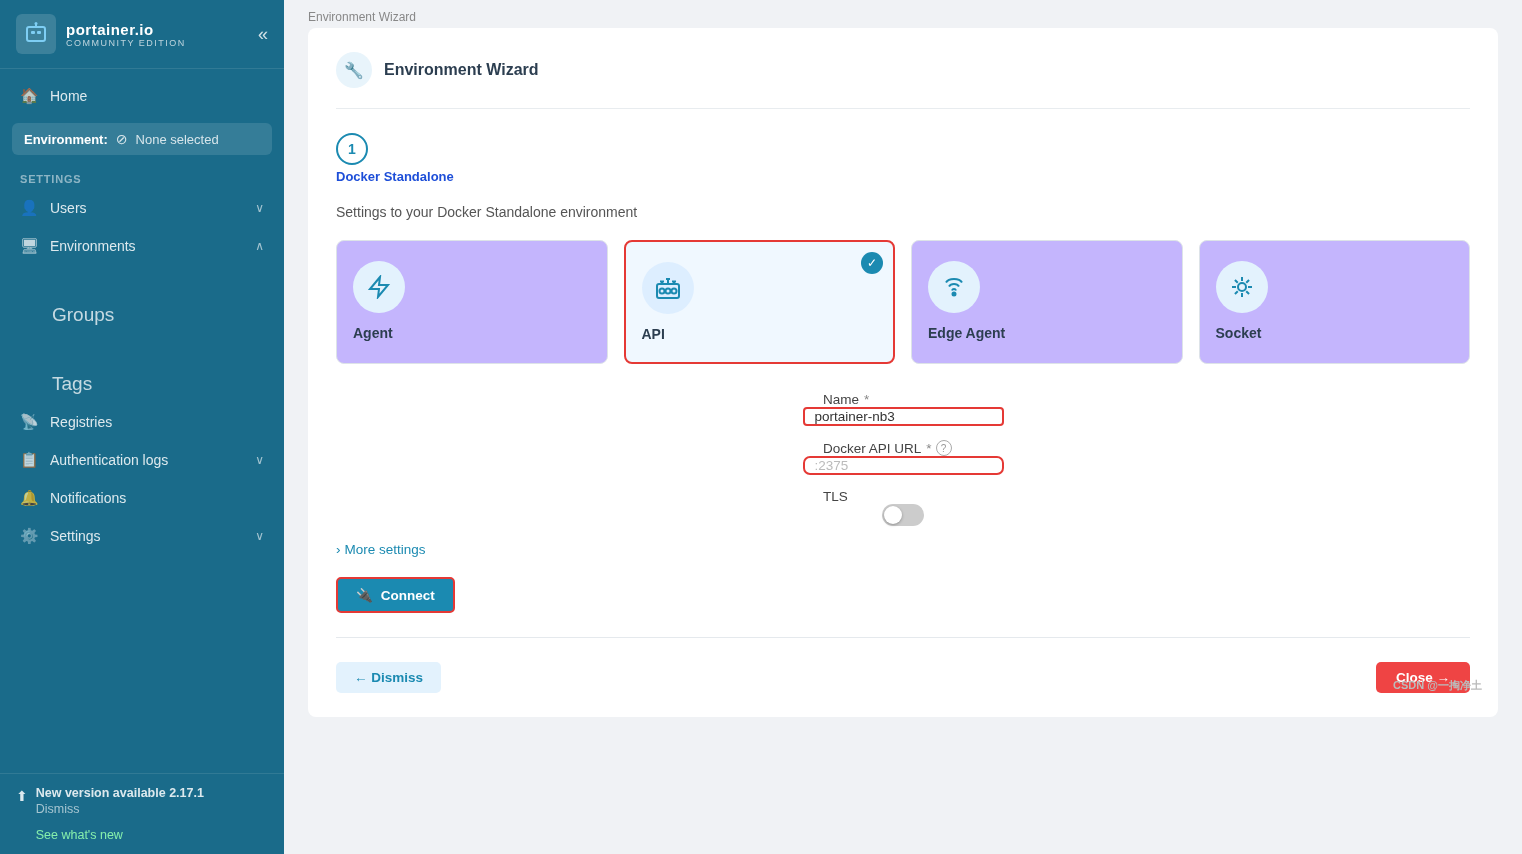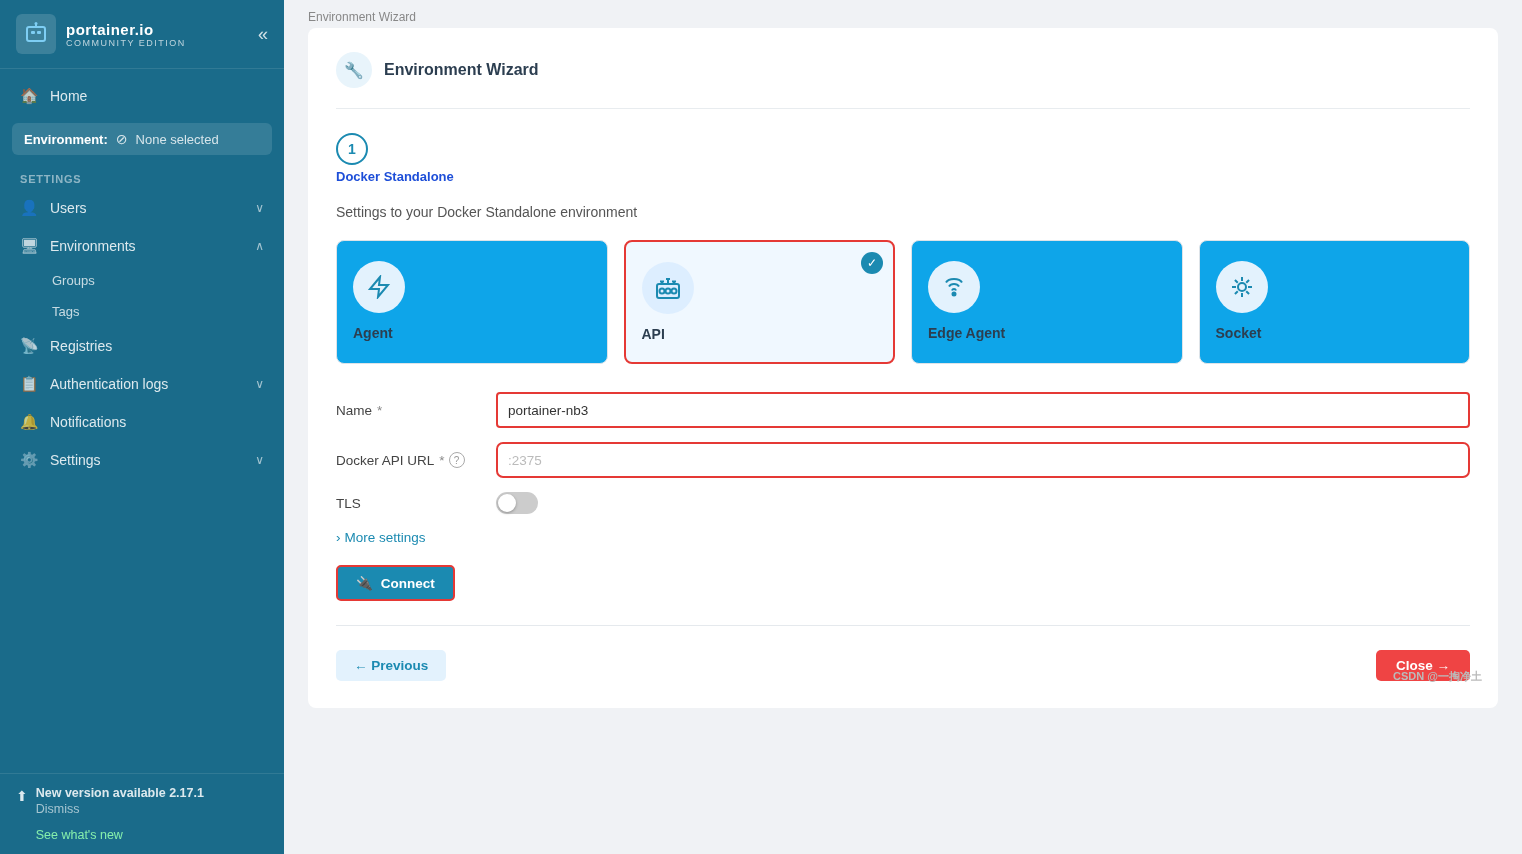--- a/index.html
+++ b/index.html
@@ -77,22 +77,23 @@
       letter-spacing: 0.8px;
       color: rgba(255,255,255,0.5);
     }
 
     .sub-nav-item {
       display: flex;
       align-items: flex-start;
       padding: 8px 20px 8px 52px;
       cursor: pointer;
       color: rgba(255,255,255,0.75);
-      font-size: 13px;
+      font-size: 19px;
       gap: 8px;
+      margin-top: 31px;
     }
 
     .sidebar-footer {
       padding: 12px 16px;
       border-top: 1px solid rgba(255,255,255,0.1);
       font-size: 12.5px;
     }
     .new-version {
       display: flex;
       align-items: flex-start;
@@ -187,21 +188,21 @@
     .env-card {
       border: 1.5px solid #dde3e8;
       border-radius: 8px;
       padding: 20px 16px;
       cursor: pointer;
       display: flex;
       flex-direction: column;
       align-items: flex-start;
       position: relative;
       transition: border-color 0.15s;
-      background: #0ea5e9;
+      background: #c4b5fd;
     }
     .env-card.selected {
       border: 2px solid #e53935;
       background: #f0f8ff;
     }
     .env-card .check-badge {
       position: absolute;
       top: 10px; right: 10px;
       width: 22px; height: 22px;
       background: #1b8ab1;
@@ -223,20 +224,21 @@
     }
     .env-card-label { font-size: 14px; font-weight: 700; color: #2c3e50; }
 
     
     .form-section { margin-bottom: 16px; }
     .form-row {
       display: flex;
       align-items: center;
       margin-bottom: 14px;
       gap: 0;
+      flex-direction: column;
     }
     .form-label {
       width: 160px;
       font-size: 13.5px;
       color: #444;
       flex-shrink: 0;
       display: flex;
       align-items: center;
       gap: 4px;
     }
@@ -568,21 +570,21 @@
 
       <button class="connect-btn">
         <span>🔌</span>
         <span>Connect</span>
       </button>
 
       <hr class="section-divider">
 
       <div class="nav-buttons">
         <button class="prev-btn">
-          <span>← Previous</span>
+          <span>← Dismiss</span>
         </button>
         <button class="close-btn">
           <span>Close →</span>
         </button>
       </div>
 
       <div class="watermark">CSDN @一掏净土</div>
     </div>
   </div>
 </main>

